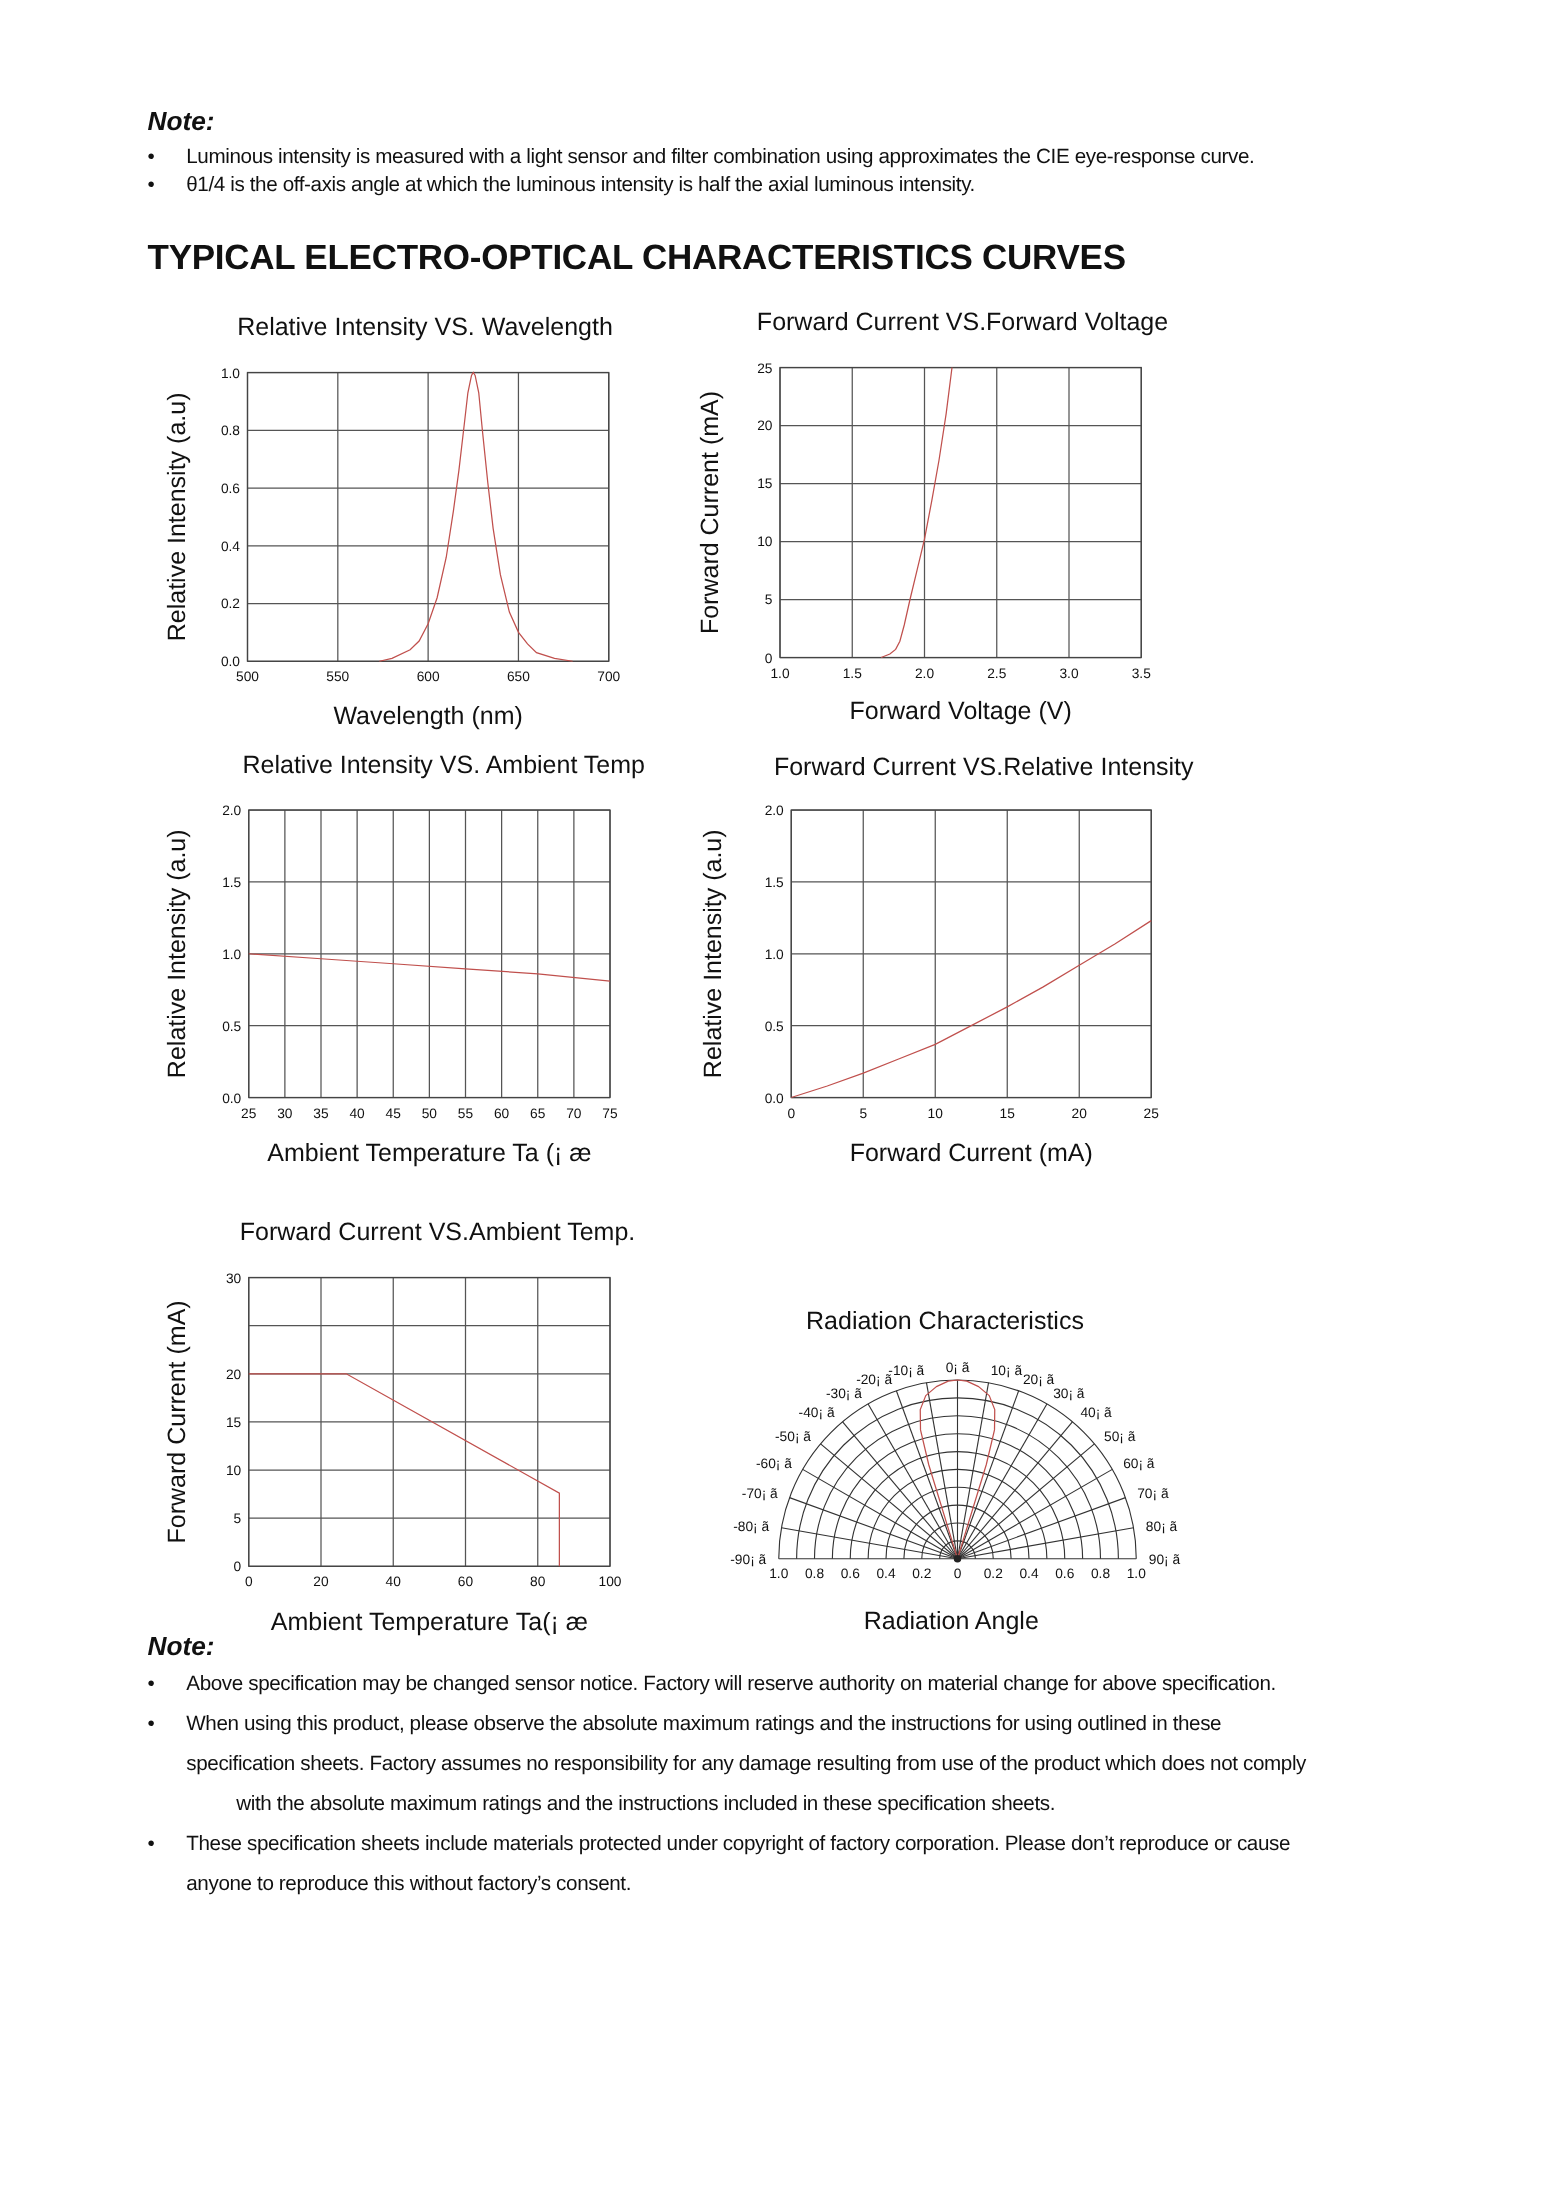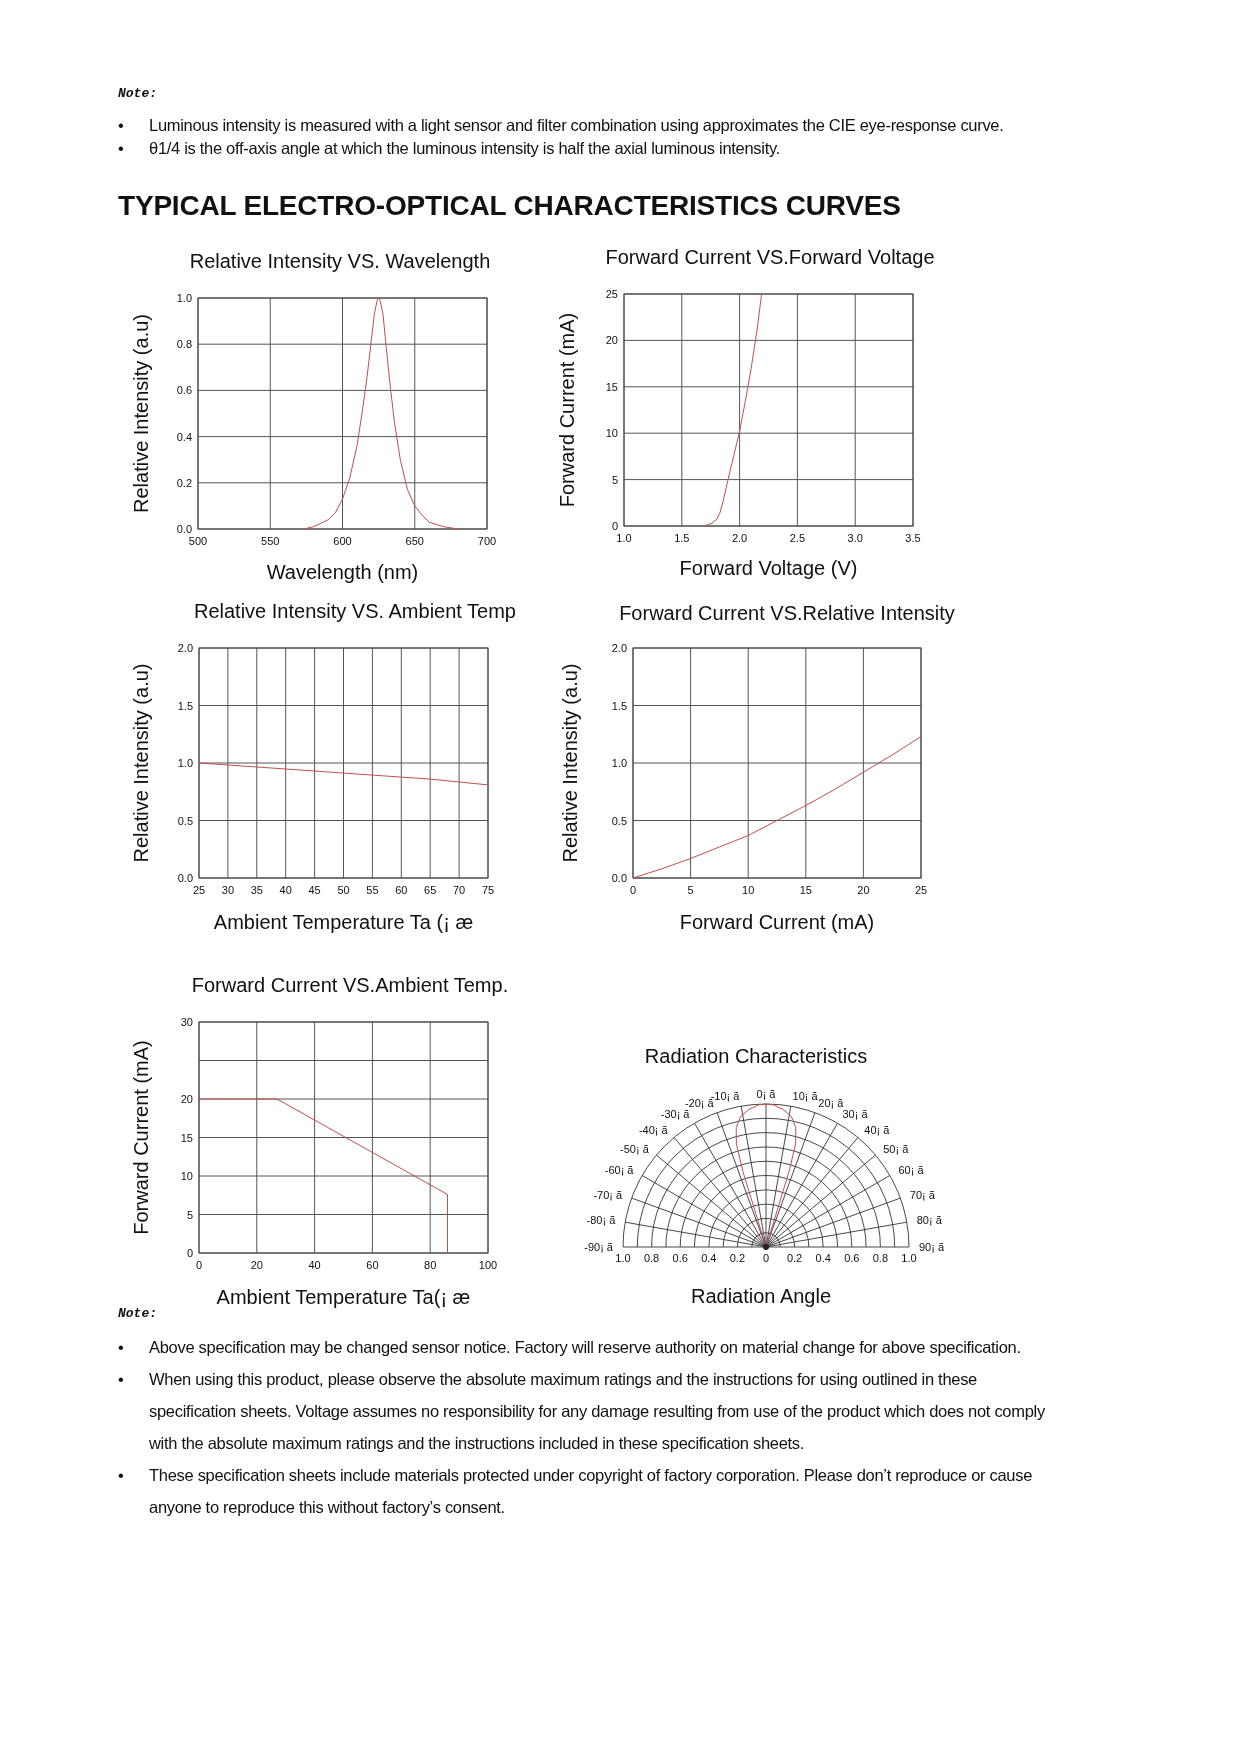--- a/index.html
+++ b/index.html
@@ -1,19 +1,19 @@
 <!DOCTYPE html>
 <html><head>
 <meta charset="utf-8">
 <style>
   html, body { margin: 0; padding: 0; background: #ffffff; }
   body { width: 1240px; height: 1754px; position: relative; overflow: hidden;
          font-family: "Liberation Sans", sans-serif; color: #111; }
   .note-title { position: absolute; left: 118px; font-style: italic; font-weight: bold;
-                font-size: 13px; font-family: Liberation Mono, monospace; }
+                font-size: 21px; font-family: Liberation Sans, sans-serif; }
   .bullet { position: absolute; left: 118px; font-size: 16.5px; line-height: 20px;
             font-family: "Liberation Sans", sans-serif; letter-spacing: -0.3px; }
   .bullet .dot { position: absolute; left: 0; top: 0; }
   .bullet .txt { position: absolute; left: 31px; top: 0; white-space: nowrap; }
   .bullet .cont { position: absolute; left: 31px; white-space: nowrap; }
   .section-heading { position: absolute; left: 118px; top: 190px; font-size: 28px; font-weight: bold;
                      font-family: "Liberation Sans", sans-serif; letter-spacing: -0.2px; }
   svg#charts { position: absolute; left: 0; top: 0; }
   svg text { font-family: "Liberation Sans", sans-serif; fill: #111; }
   .tick { font-size: 11px; }
@@ -267,20 +267,20 @@
   </svg>
 
 <div class="note-title" style="top:1306px;">Note:</div>
 <div class="bullet" style="top:1337px;">
   <span class="dot">•</span>
   <span class="txt">Above specification may be changed sensor notice. Factory will reserve authority on material change for above specification.</span>
 </div>
 <div class="bullet" style="top:1369px;">
   <span class="dot">•</span>
   <span class="txt">When using this product, please observe the absolute maximum ratings and the instructions for using outlined in these</span>
-  <span class="cont" style="top:32px;">specification sheets. Voltage assumes no responsibility for any damage resulting from use of the product which does not comply</span>
-  <span class="cont" style="top:64px;">with the absolute maximum ratings and the instructions included in these specification sheets.</span>
+  <span class="cont" style="top:32px;">specification sheets. Factory assumes no responsibility for any damage resulting from use of the product which does not comply</span>
+  <span class="cont" style="top:64px;margin-left:40px;">with the absolute maximum ratings and the instructions included in these specification sheets.</span>
 </div>
 <div class="bullet" style="top:1465px;">
   <span class="dot">•</span>
   <span class="txt">These specification sheets include materials protected under copyright of factory corporation. Please don’t reproduce or cause</span>
   <span class="cont" style="top:32px;">anyone to reproduce this without factory’s consent.</span>
 </div>
 
 </body></html>

